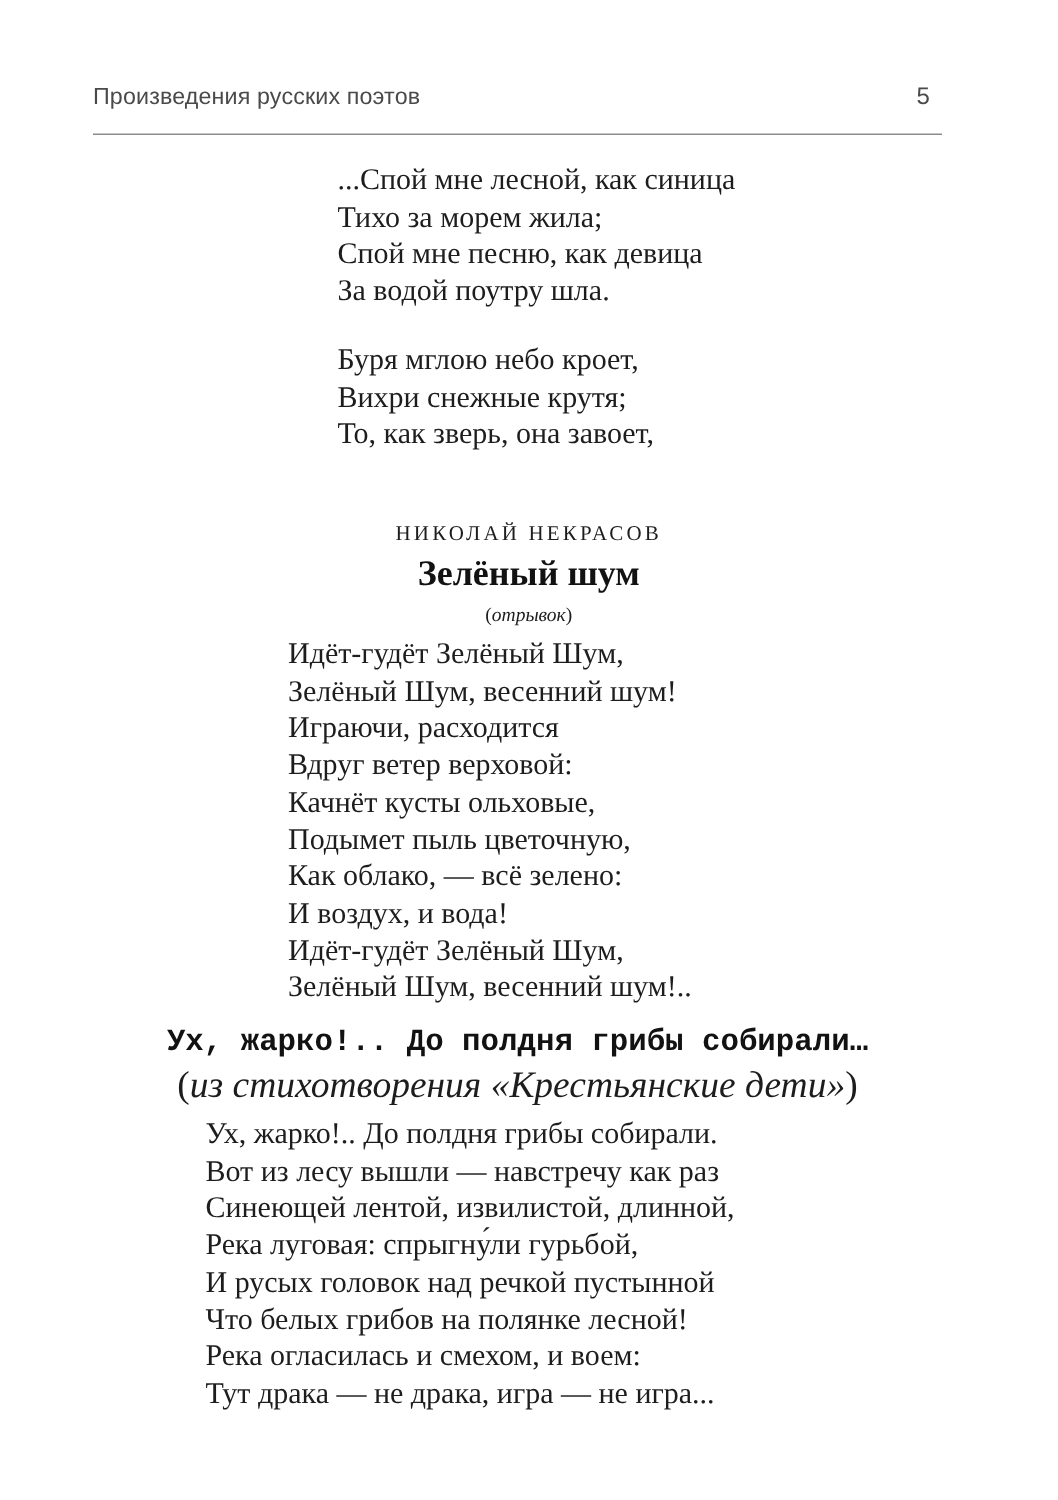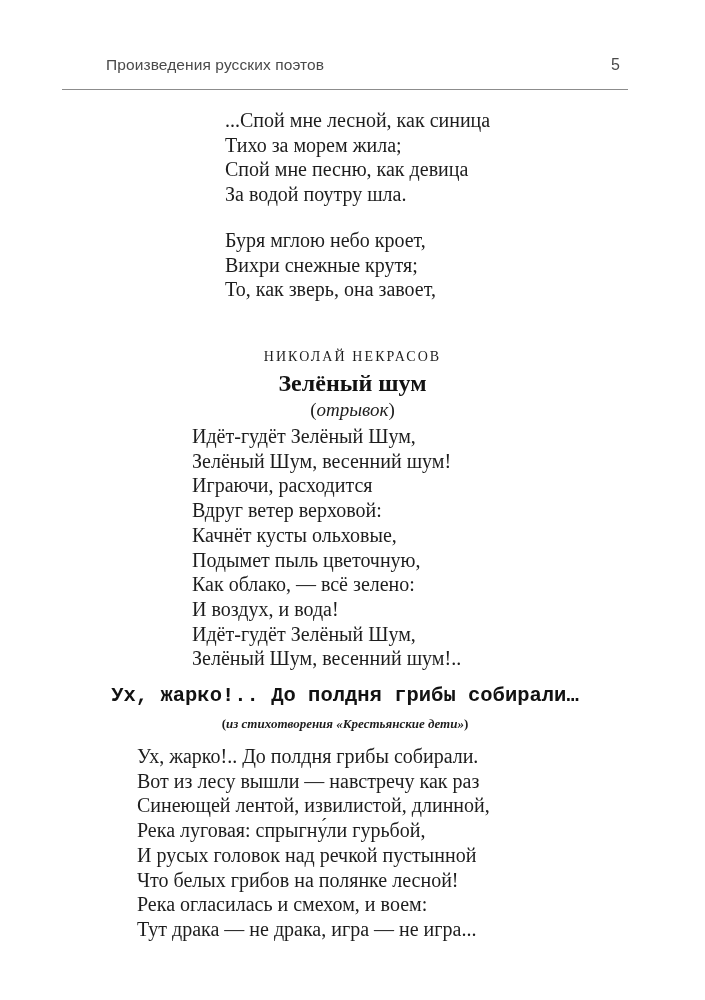--- a/index.html
+++ b/index.html
@@ -35,21 +35,20 @@
     display: flex;
     align-items: flex-start;
     justify-content: space-between;
     font-family: "Liberation Sans", "DejaVu Sans", sans-serif;
     font-size: 15.5px;
     color: #4a4a4a;
     letter-spacing: 0.1px;
   }
   .running-head .rh-title {
     white-space: nowrap;
-    margin-left: 44px;
   }
   .running-head .rh-folio {
     white-space: nowrap;
     font-size: 16px;
     color: #4a4a4a;
     padding-right: 8px;
   }
 
   
   .content {
@@ -94,21 +93,21 @@
     display: block;
   }
   .poem-title {
     font-size: 24px;
     font-weight: bold;
     line-height: 27px;
     display: block;
     color: #121212;
   }
   .poem-subtitle {
-    font-size: 19px;
+    font-size: 13px;
     line-height: 26px;
     display: block;
     color: #1d1d1d;
   }
   .poem-subtitle .it {
     font-style: italic;
   }
 
   
   #stanza-three { left: 192px; top: 424px; }
@@ -120,23 +119,22 @@
     width: 566px;
     text-align: center;
     top: 682px;
   }
   #grib-heading .poem-title {
     font-size: 20.5px;
     line-height: 28px;
     font-family: Liberation Mono, monospace;
   }
   #grib-heading .poem-subtitle {
-    font-size: 13px;
+    font-size: 25px;
     line-height: 27px;
-    font-weight: bold;
   }
 
   
   #stanza-four { left: 137px; top: 744px; }
 </style>
 </head>
 <body>
 
 <div class="page">
 

